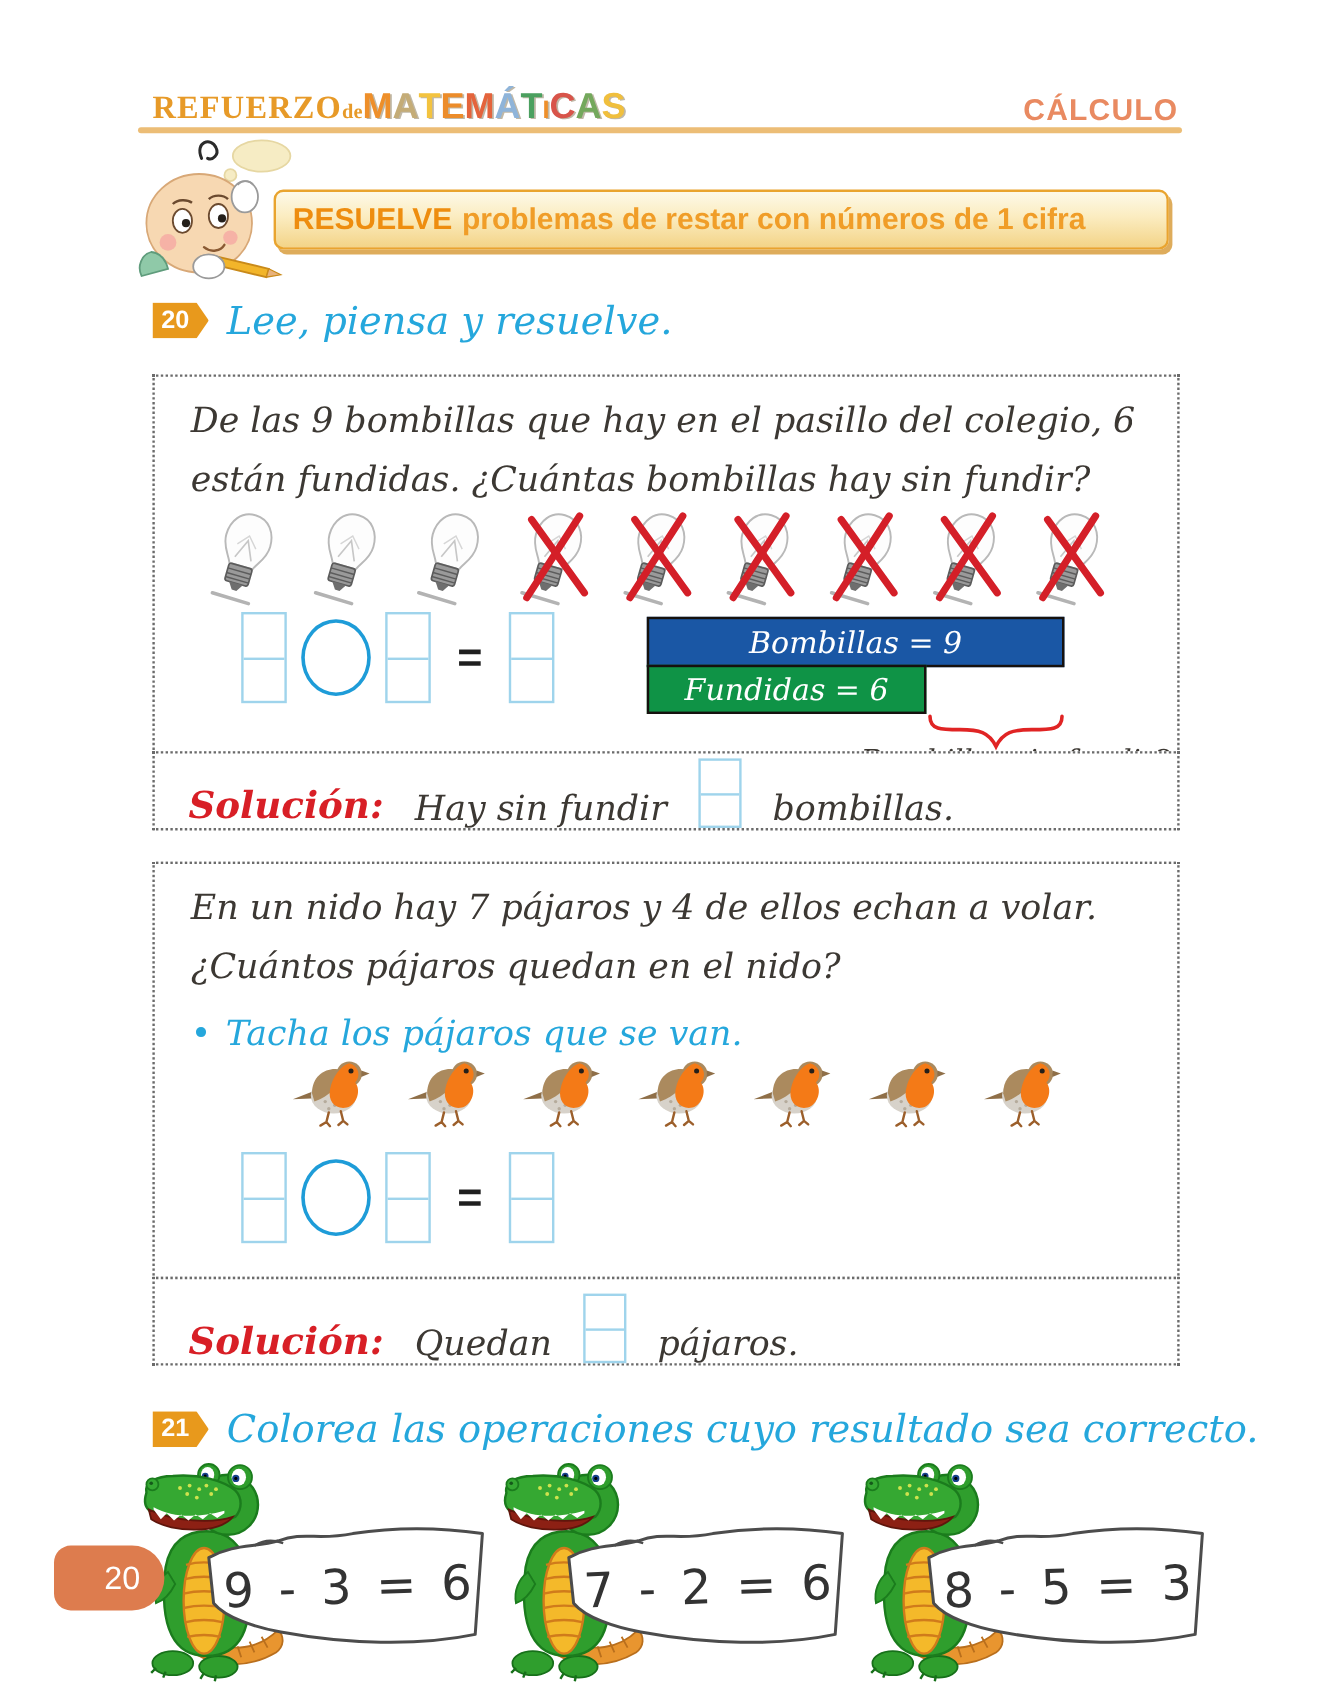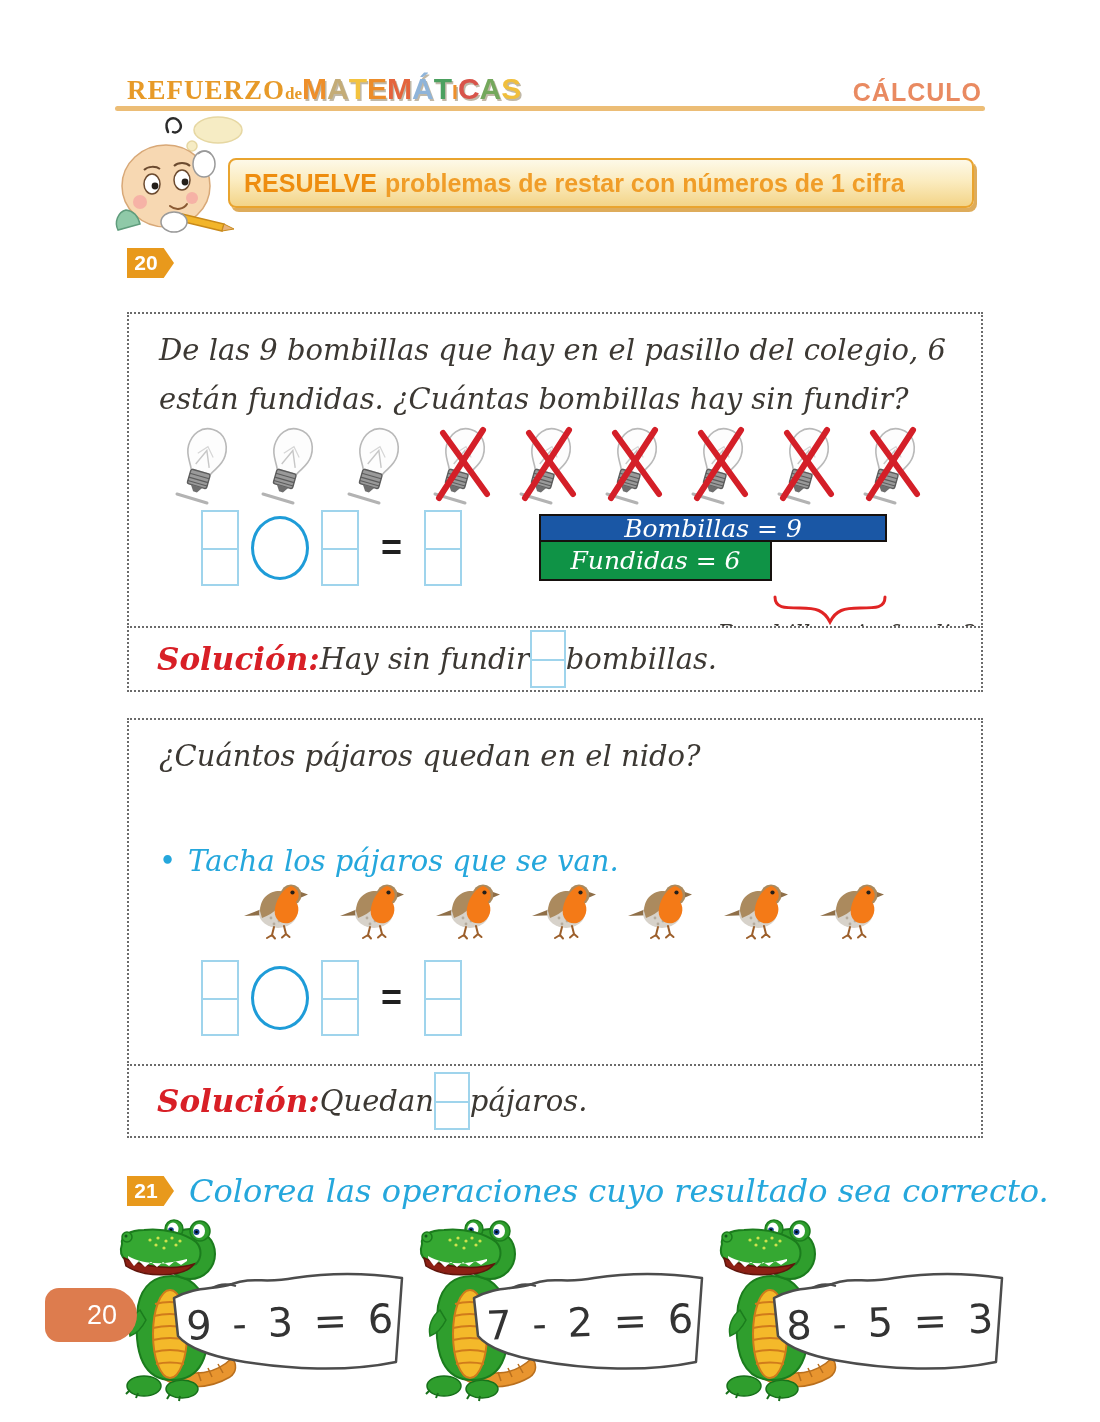--- a/index.html
+++ b/index.html
@@ -59,30 +59,30 @@
   .ans-box.small{width:36px;height:58px;}
   .op-circle{width:58px;height:64px;border:3.5px solid #1e9cd8;border-radius:50%;margin:0 12px;
         box-sizing:border-box;background:#fff;}
   .eq-sign{margin:0 22px;font-size:36px;font-weight:bold;color:#1f1f1f;}
 
   
   .bar-model{position:absolute;}
   .bar{border:2.5px solid #16110e;display:flex;align-items:center;justify-content:center;
         color:#fff;font-family:"DejaVu Serif",serif;font-style:italic;font-size:25px;
         box-sizing:border-box;}
-  .bar1-top{width:348px;height:28px;background:#1a57a5;}
+  .bar1-top{width:348px;height:42px;background:#1a57a5;}
   .bar1-bottom{width:233px;height:41px;background:#0f9346;margin-top:-2.5px;}
   .bar2-top{width:278px;height:40px;background:#241714;}
   .bar2-bottom{width:153px;height:40px;background:#eda8c4;color:#40221c;margin-top:-2.5px;}
   .brace{position:absolute;}
   .brace-label{position:absolute;font-family:"DejaVu Serif",serif;font-style:italic;font-size:24px;
         color:#3c3833;white-space:nowrap;}
 
   
-  .sol-row{display:flex;align-items:center;padding-left:28px;box-sizing:border-box;gap:0;}
+  .sol-row{display:flex;align-items:flex-end;padding-left:28px;box-sizing:border-box;gap:26px;}
   .sol-label{font-family:"DejaVu Serif",serif;font-style:italic;font-weight:bold;font-size:31px;
         color:#d81f26;}
   .sol-text{font-family:"DejaVu Serif",serif;font-style:italic;font-size:29px;color:#3c3833;}
 
   
   .crocs-row{position:absolute;top:1214px;left:110px;width:900px;height:192px;}
   .croc-group{position:absolute;top:0;width:300px;height:192px;}
   .croc{position:absolute;left:0;top:0;}
   .banner-scroll{position:absolute;left:58px;top:48px;}
   .op-text{font-family:"DejaVu Sans",sans-serif;font-size:40px;fill:#333;letter-spacing:4px;}
@@ -137,20 +137,21 @@
     <polygon points="118,112 128,117 116,119" fill="#e8b27c" stroke="#c98a1a" stroke-width="1"></polygon>
     <ellipse cx="68" cy="110" rx="13" ry="10" fill="#fff" stroke="#9a9a9a" stroke-width="1.5"></ellipse>
   </svg>
   <div class="banner">
     <span class="banner-bold">RESUELVE</span>
     <span class="banner-rest">problemas de restar con números de 1 cifra</span>
   </div>
 
   <div class="ex-title" style="left:127px;top:248px;">
     <div class="num-badge">20</div>
+    <div class="title-text">Lee, piensa y resuelve.</div>
   </div>
 
   <div class="dotted" style="left:127px;top:312px;width:856px;height:316px;">
     <div class="lines">
       <div class="prob-line">De las 9 bombillas que hay en el pasillo del colegio, 6</div>
       <div class="prob-line">están fundidas. ¿Cuántas bombillas hay sin fundir?</div>
     </div>
     <div class="bulbs-row">
         <div class="bulb">
     <svg width="76" height="86" viewBox="0 0 76 86">
@@ -343,20 +344,21 @@
 
   <div class="dotted sol-row" style="left:127px;top:626px;width:856px;height:66px;">
     <span class="sol-label">Solución:</span>
     <span class="sol-text">Hay sin fundir</span>
     <span class="ans-box small"></span>
     <span class="sol-text">bombillas.</span>
   </div>
 
   <div class="dotted" style="left:127px;top:718px;width:856px;height:348px;">
     <div class="lines">
+      <div class="prob-line">En un nido hay 7 pájaros y 4 de ellos echan a volar.</div>
       <div class="prob-line">¿Cuántos pájaros quedan en el nido?</div>
     </div>
     <div class="bullet-line">
       <span>•</span>
       <span>Tacha los pájaros que se van.</span>
     </div>
     <div class="birds-row">
         <div class="bird">
     <svg width="68" height="60" viewBox="0 0 68 60">
       <path d="M3 36 L26 27 L28 35 Z" fill="#8f6f48"></path>

